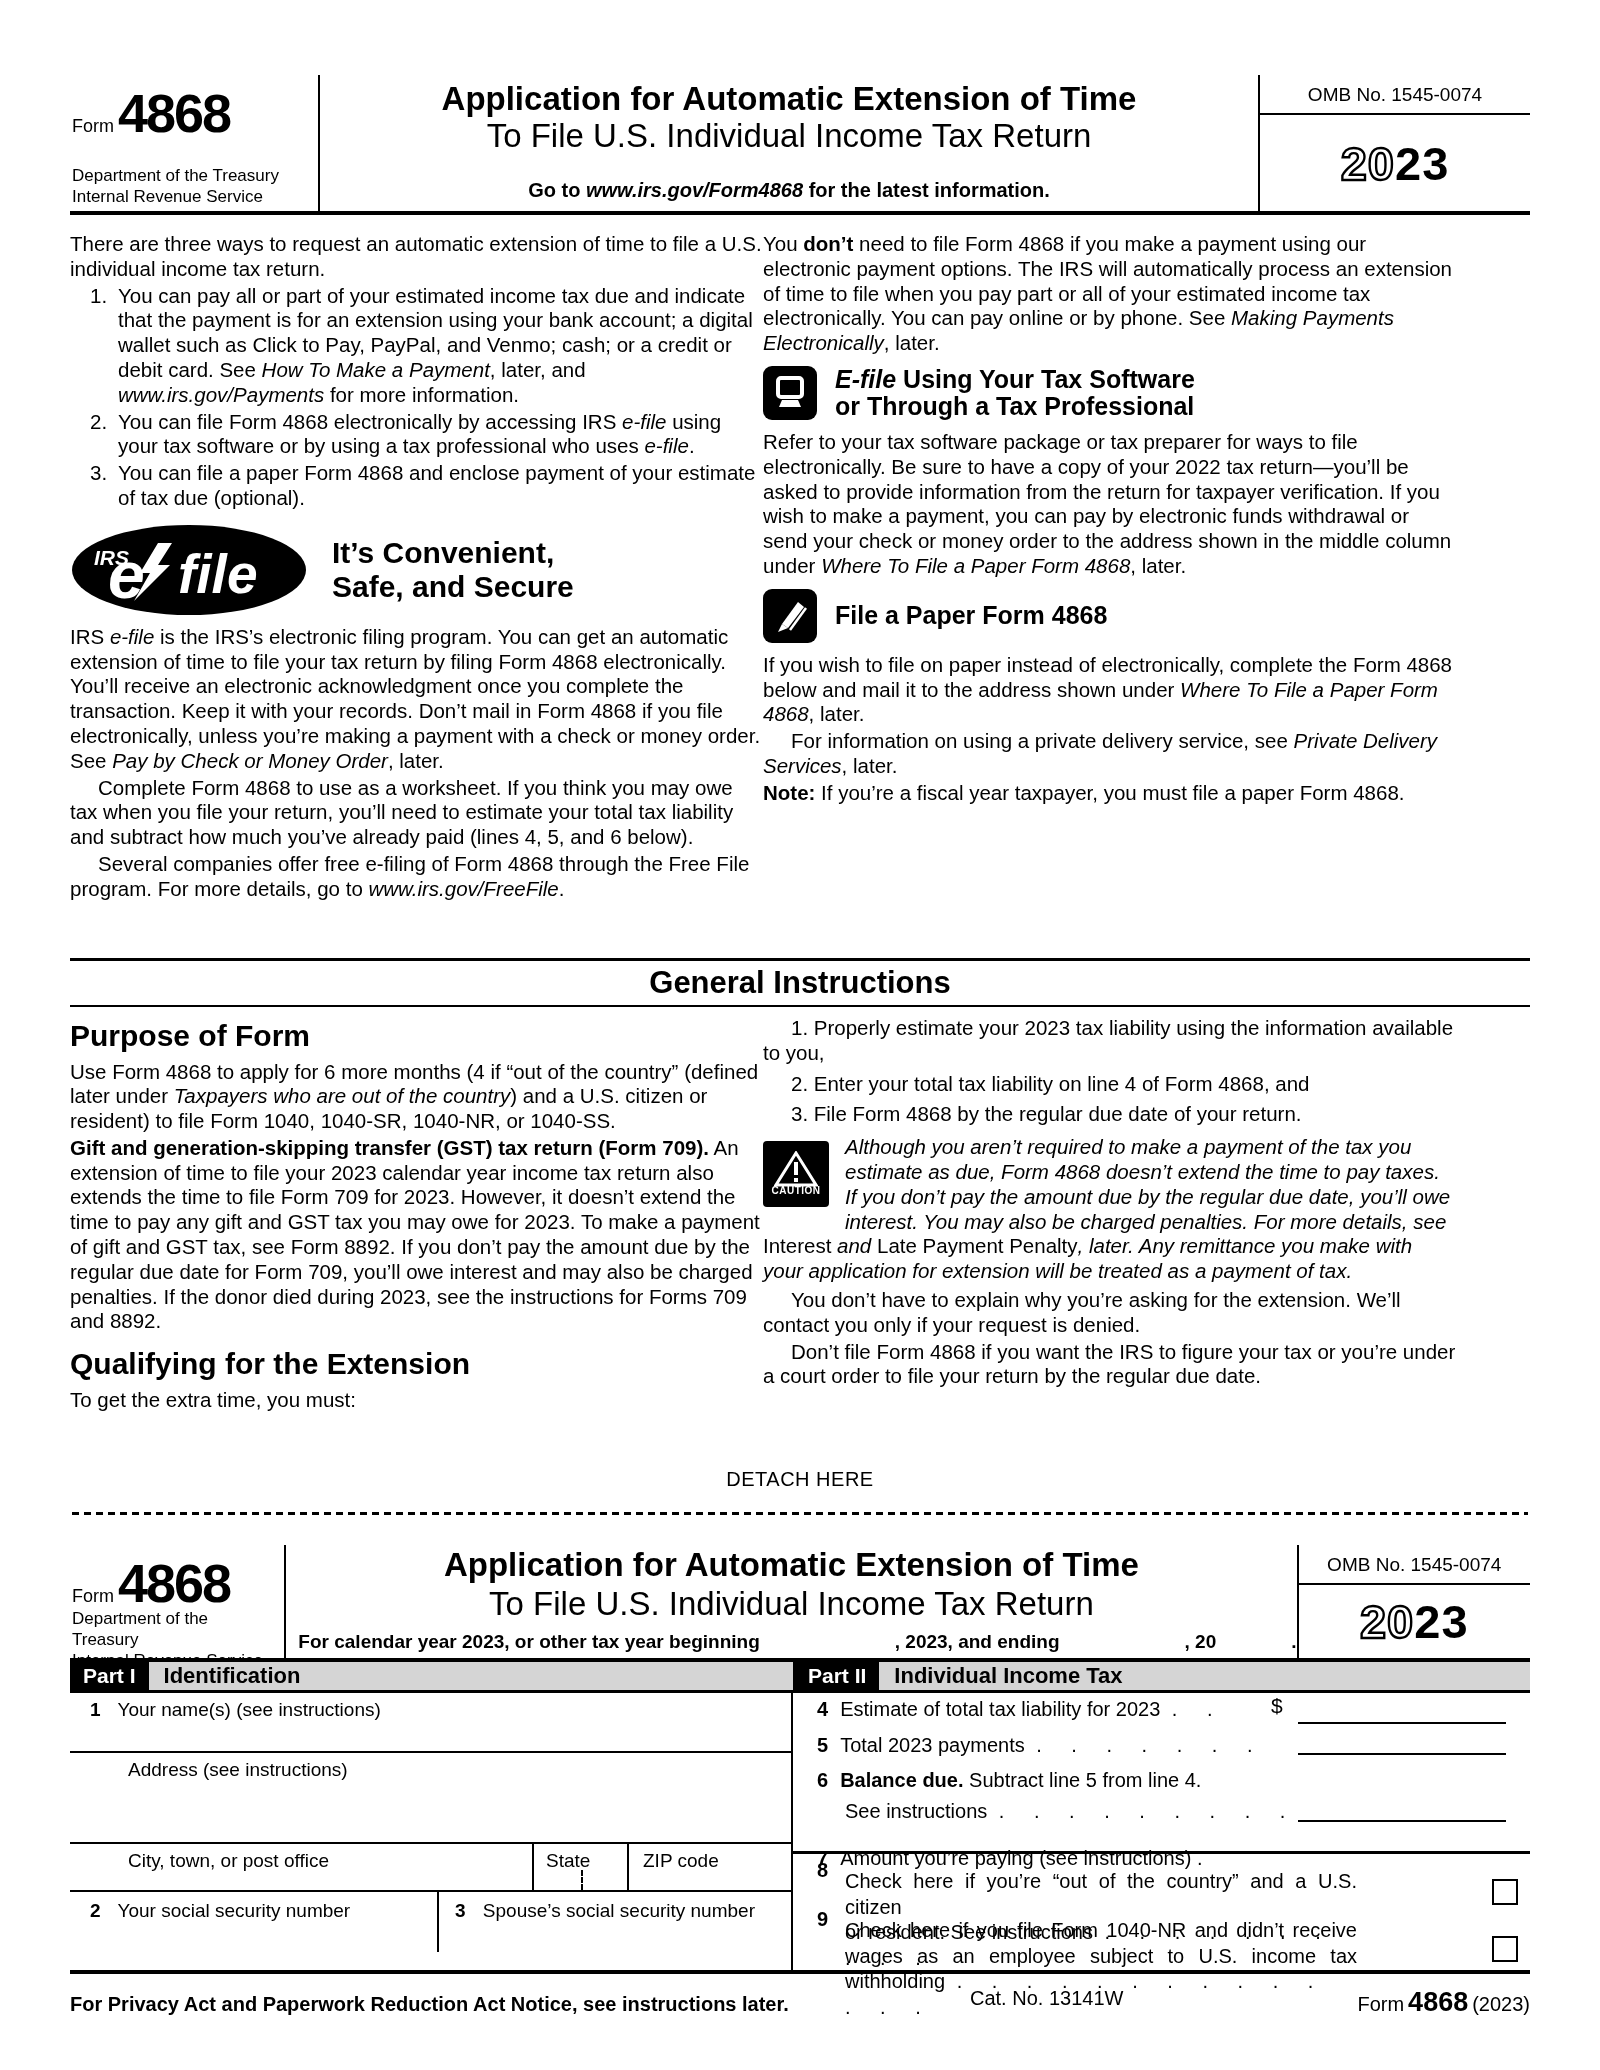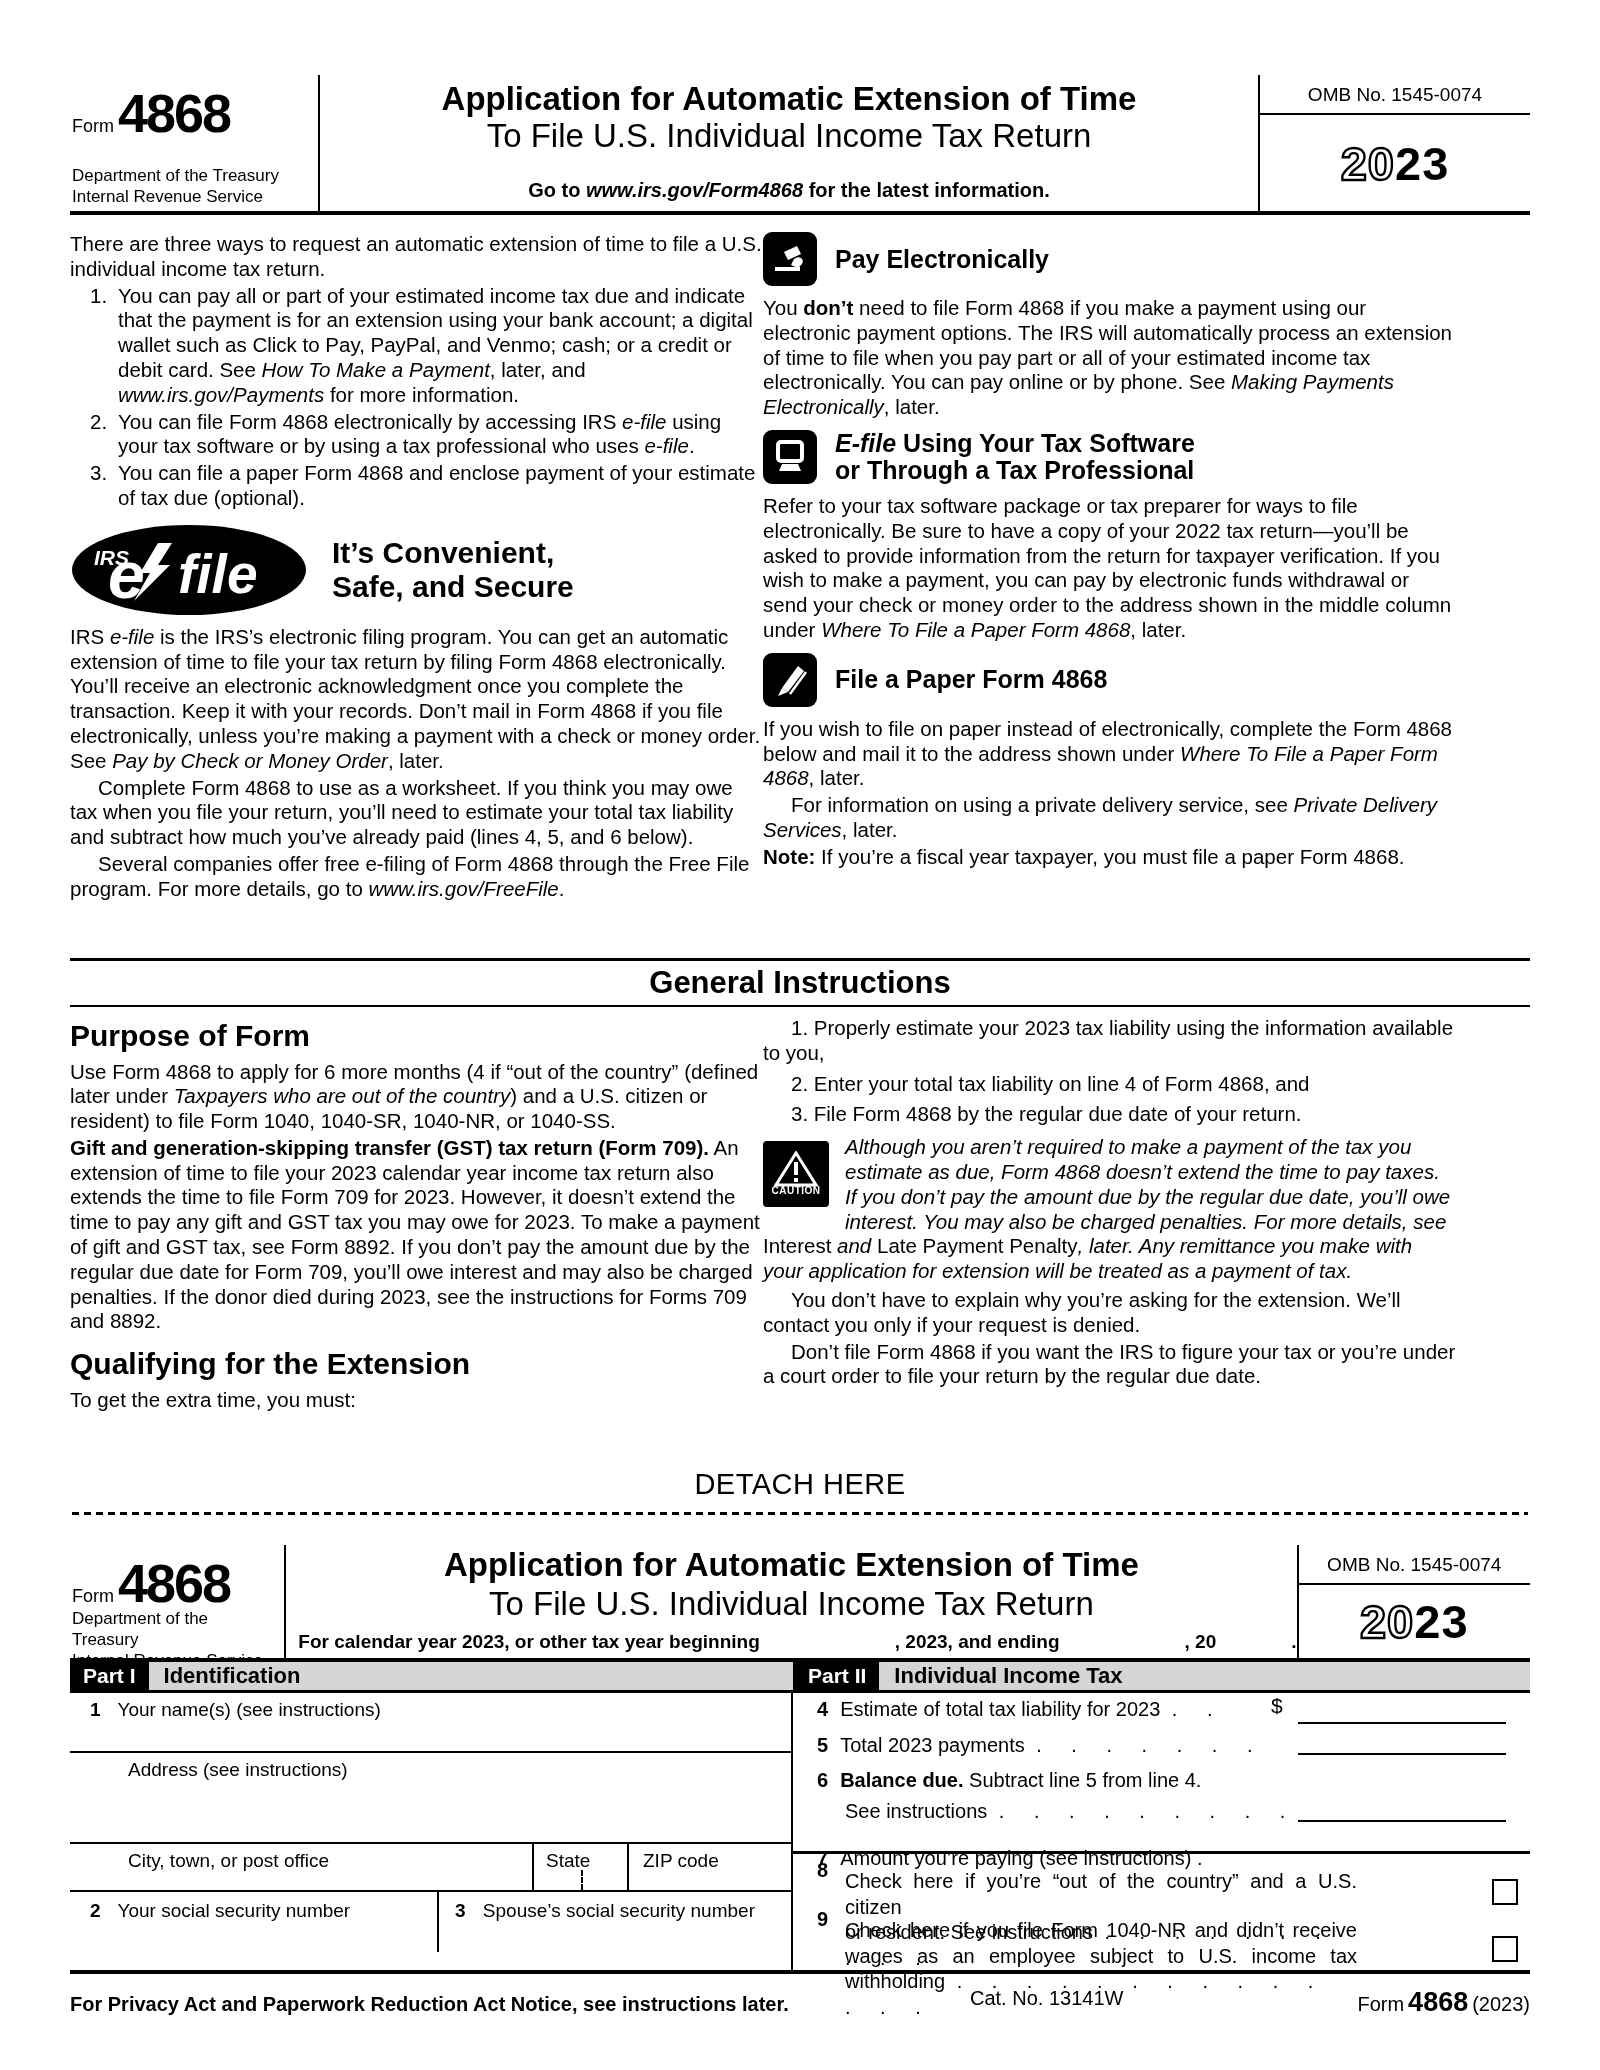--- a/index.html
+++ b/index.html
@@ -42,21 +42,21 @@
   .h3row h3{margin:0;font-size:25px;line-height:1.08;font-weight:bold;}
   
   .gi-band{border-top:3px solid #000;border-bottom:2px solid #000;text-align:center;}
   .gi-band h1{margin:0;font-size:31px;font-weight:bold;line-height:44px;}
   .h2{font-size:30px;font-weight:bold;margin:4px 0 8px;line-height:1.05;}
   .caution-wrap{margin:8px 0 4px;overflow:visible;}
   .caution-icon{float:left;width:66px;height:66px;background:#000;margin:6px 16px 4px 0;
                 display:flex;flex-direction:column;align-items:center;justify-content:center;border-radius:4px;}
   .caution-lbl{color:#fff;font-size:10px;font-weight:bold;letter-spacing:.5px;margin-top:-2px;}
   
-  .detach{text-align:center;font-size:29px;letter-spacing:.5px;}
+  .detach{text-align:center;font-size:20px;letter-spacing:.5px;}
   .dashline{height:3px;background:repeating-linear-gradient(90deg,#000 0 7px,transparent 7px 12px);}
   
   .f2hdr{height:113px;border-bottom:4px solid #000;}
   .f2hdr .t1,.f2hdr .t2{margin-top:2px;}
   .calline{margin-top:auto;display:flex;align-items:baseline;font-size:19px;font-weight:bold;
            padding:0 0 5px 12px;white-space:nowrap;text-align:left;}
   .gap{display:inline-block;border-bottom:0;}
   .partrow{display:flex;height:28px;border-bottom:3px solid #000;}
   .partrow .half1{width:723px;border-right:2px solid #000;display:flex;}
   .partrow .half2{flex:1;display:flex;}
@@ -149,30 +149,20 @@
           <div>Safe, and Secure</div>
         </div>
       </div>
 
       <p><span class="s-n">IRS </span><span class="s-i">e-file</span><span class="s-n"> is the IRS’s electronic filing program. You can get an automatic extension of time to file your tax return by filing Form 4868 electronically. You’ll receive an electronic acknowledgment once you complete the transaction. Keep it with your records. Don’t mail in Form 4868 if you file electronically, unless you’re making a payment with a check or money order. See </span><span class="s-i">Pay by Check or Money Order</span><span class="s-n">, later.</span></p>
       <p class="ind"><span class="s-n">Complete Form 4868 to use as a worksheet. If you think you may owe tax when you file your return, you’ll need to estimate your total tax liability and subtract how much you’ve already paid (lines 4, 5, and 6 below).</span></p>
       <p class="ind"><span class="s-n">Several companies offer free e-filing of Form 4868 through the Free File program. For more details, go to </span><span class="s-i">www.irs.gov/FreeFile</span><span class="s-n">.</span></p>
     </div>
 
     <div class="col">
-      <div class="h3row" style="margin-top:0;">
-        <div class="icon54">
-          <svg width="40" height="40" viewBox="0 0 40 40">
-            <rect x="5" y="28" width="25" height="4" fill="#fff"></rect>
-            <polygon points="14,13 27,7 31,15 18,21" fill="#fff"></polygon>
-            <path d="M24 20 q4 -3 7 -1 q3 2 1 6 l-4 4 -7 -3 z" fill="#fff"></path>
-          </svg>
-        </div>
-        <h3>Pay Electronically</h3>
-      </div>
       <p><span class="s-n">You </span><span class="s-b">don’t</span><span class="s-n"> need to file Form 4868 if you make a payment using our electronic payment options. The IRS will automatically process an extension of time to file when you pay part or all of your estimated income tax electronically. You can pay online or by phone. See </span><span class="s-i">Making Payments Electronically</span><span class="s-n">, later.</span></p>
 
       <div class="h3row">
         <div class="icon54">
           <svg width="40" height="40" viewBox="0 0 40 40">
             <rect x="8" y="5" width="24" height="19" rx="3" fill="none" stroke="#fff" stroke-width="4"></rect>
             <polygon points="9,34 31,34 28,27 12,27" fill="#fff"></polygon>
           </svg>
         </div>
         <h3>

